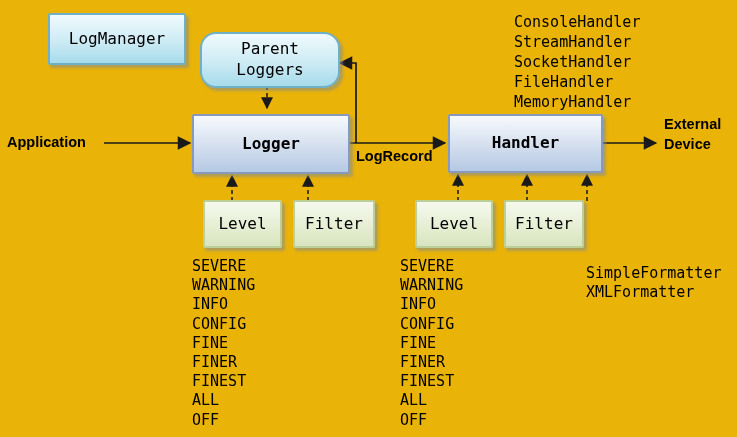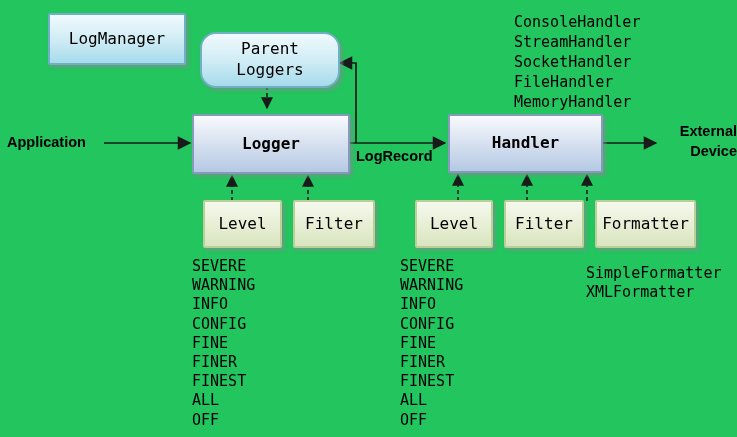--- a/index.html
+++ b/index.html
@@ -1,17 +1,17 @@
 <!DOCTYPE html>
 <html><head>
 <meta charset="utf-8">
 <style>
   html,body { margin:0; padding:0; background:#fff; }
   #canvas {
-    position:relative; width:737px; height:437px; background:#22c55e;
+    position:relative; width:737px; height:437px; background:#eab308;
     overflow:hidden; font-family:"DejaVu Sans Mono", monospace; color:#000;
   }
   #connectors { position:absolute; left:0; top:0; z-index:1; }
   .box {
     position:absolute; z-index:2; display:flex; align-items:center; justify-content:center;
     text-align:center; font-size:16px; border-radius:2px; white-space:pre-line; line-height:1.3;
     box-shadow:2.5px 3px 2.5px rgba(130,140,145,0.55);
   }
   .cyan  { background:linear-gradient(to bottom,#f0fafd 0%,#cdebf4 55%,#a6dbeb 100%); border:2px solid #6fb0c6; }
   .blue  { background:linear-gradient(to bottom,#f7fafd 0%,#d3deee 55%,#b5c9e4 100%); border:2px solid #8799bd; font-weight:bold; }
@@ -33,21 +33,21 @@
   #list-levels-left    { left:192px; top:257px; line-height:19.2px; }
   #list-levels-right   { left:400px; top:257px; line-height:19.2px; }
   #list-formatter-types{ left:586px; top:264px; line-height:19px; }
 
   .bold-label {
     position:absolute; z-index:2; font-family:"Liberation Sans", sans-serif;
     font-weight:bold; font-size:14.5px; white-space:pre-line;
   }
   #label-application { left:7px;   top:134px; }
   #label-logrecord   { left:356px; top:148px; }
-  #label-external    { left:664px; top:122px; width:73px; text-align:right; line-height:1.35; }
+  #label-external    { left:664px; top:115px; width:73px; text-align:left; line-height:1.35; }
 </style>
 </head>
 <body>
 
 <div id="canvas">
 
   <svg id="connectors" width="737" height="437" viewBox="0 0 737 437">
     <defs>
       <marker id="ah" viewBox="0 0 10 10" refX="9" refY="5" markerWidth="9" markerHeight="8" orient="auto-start-reverse">
         <path d="M0 0 L10 5 L0 10 z" fill="#1a1a1a"></path>
@@ -67,21 +67,20 @@
 
   <div class="box cyan" id="box-logmanager">LogManager</div>
   <div class="box cyan" id="box-parent">Parent
 Loggers</div>
   <div class="box blue" id="box-logger">Logger</div>
   <div class="box blue" id="box-handler">Handler</div>
   <div class="box green" id="box-level-l">Level</div>
   <div class="box green" id="box-filter-l">Filter</div>
   <div class="box green" id="box-level-r">Level</div>
   <div class="box green" id="box-filter-r">Filter</div>
-  <div class="box green" id="box-formatter">Formatter</div>
 
   <div class="bold-label" id="label-application">Application</div>
   <div class="bold-label" id="label-logrecord">LogRecord</div>
   <div class="bold-label" id="label-external">External
 Device</div>
 
   <div class="mono-list" id="list-handler-types"><div>ConsoleHandler</div><div>StreamHandler</div><div>SocketHandler</div><div>FileHandler</div><div>MemoryHandler</div></div>
   <div class="mono-list" id="list-levels-left"><div>SEVERE</div><div>WARNING</div><div>INFO</div><div>CONFIG</div><div>FINE</div><div>FINER</div><div>FINEST</div><div>ALL</div><div>OFF</div></div>
   <div class="mono-list" id="list-levels-right"><div>SEVERE</div><div>WARNING</div><div>INFO</div><div>CONFIG</div><div>FINE</div><div>FINER</div><div>FINEST</div><div>ALL</div><div>OFF</div></div>
   <div class="mono-list" id="list-formatter-types"><div>SimpleFormatter</div><div>XMLFormatter</div></div>

